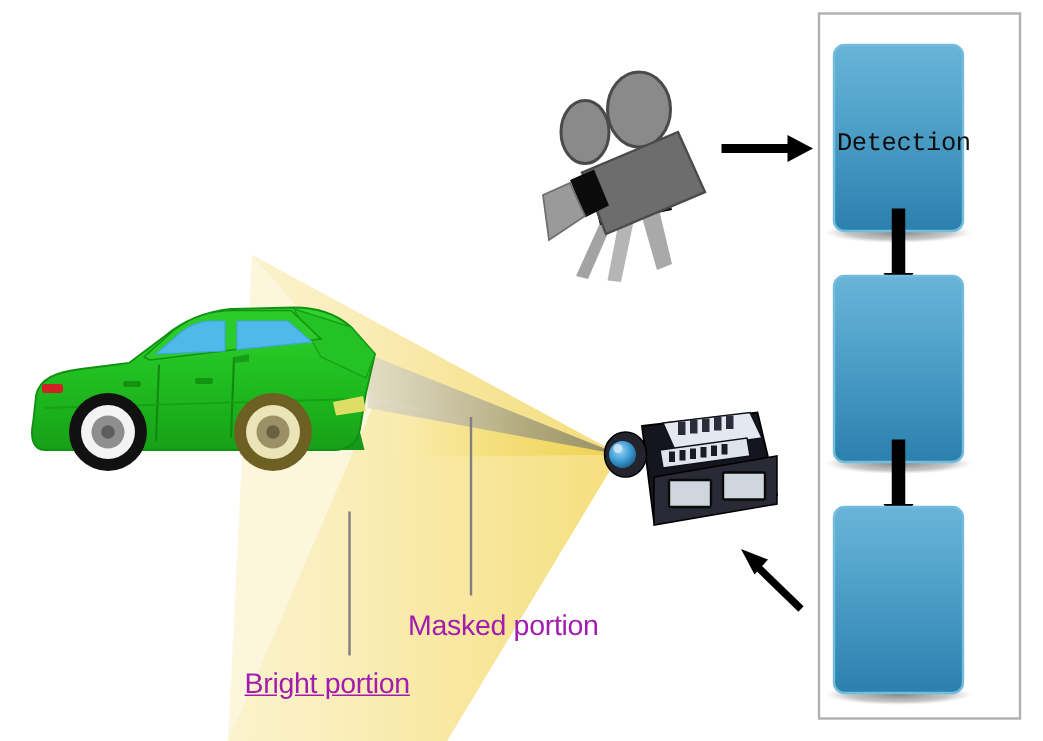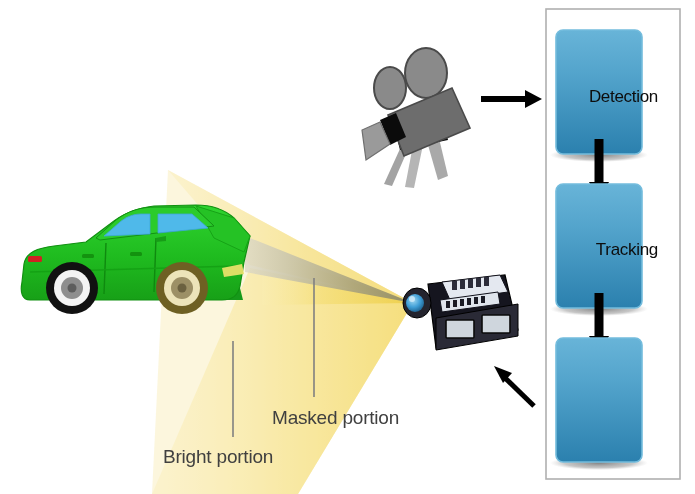--- a/index.html
+++ b/index.html
@@ -20,39 +20,40 @@
   #scene-svg {
     position: absolute;
     left: 0;
     top: 0;
     width: 695px;
     height: 494px;
   }
   .label-text {
     position: absolute;
     font-family: "Liberation Sans", sans-serif;
-    color: #404040;
+    color: #a21caf;
     white-space: nowrap;
     letter-spacing: -0.2px;
   }
   #label-masked {
     left: 272px;
     top: 407px;
     font-size: 19px;
   }
   #label-bright {
     left: 163px;
     top: 446px;
     font-size: 19px;
+    text-decoration: underline;
   }
   .stage-box-label {
     position: absolute;
     width: 100px;
-    text-align: right;
-    font-family: Liberation Sans, sans-serif;
+    text-align: left;
+    font-family: Liberation Mono, monospace;
     font-size: 17px;
     color: #0d0d0d;
     letter-spacing: -0.3px;
   }
   #stage-label-0 { left: 558px; top: 87px; }
   #stage-label-1 { left: 558px; top: 240px; }
   #stage-label-2 { left: 558px; top: 394px; }
 </style>
 </head>
 <body>
@@ -263,16 +264,15 @@
       <rect x="556" y="338" width="86" height="124" rx="7" ry="7" fill="url(#gradStageBox)" stroke="#73bcdd" stroke-width="1.6"></rect>
     </g>
   </svg>
 
   <div class="label-text" id="label-masked">Masked portion</div>
 
   <div class="label-text" id="label-bright">Bright portion</div>
 
   <div class="stage-box-label" id="stage-label-0">Detection</div>
 
-  <div class="stage-box-label" id="stage-label-1">Tracking</div>
 
 
 </div>
 
 </body></html>

